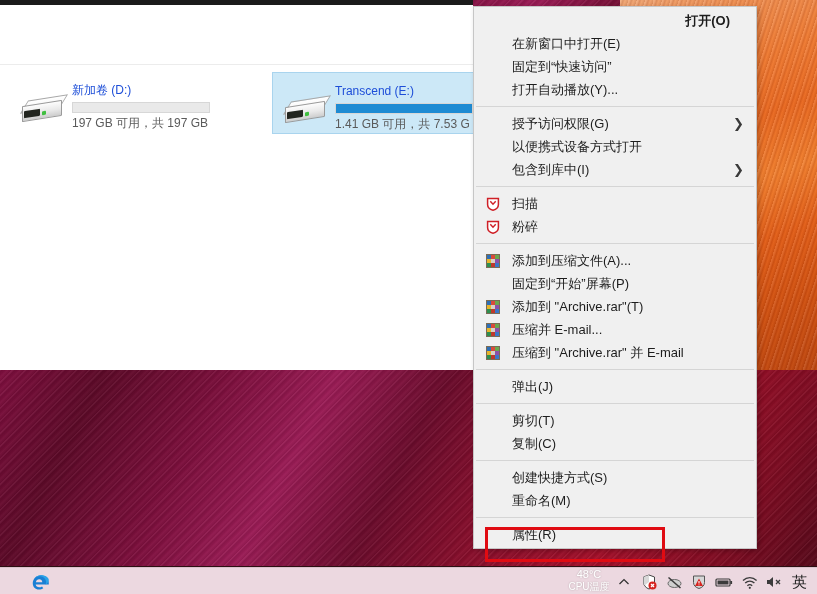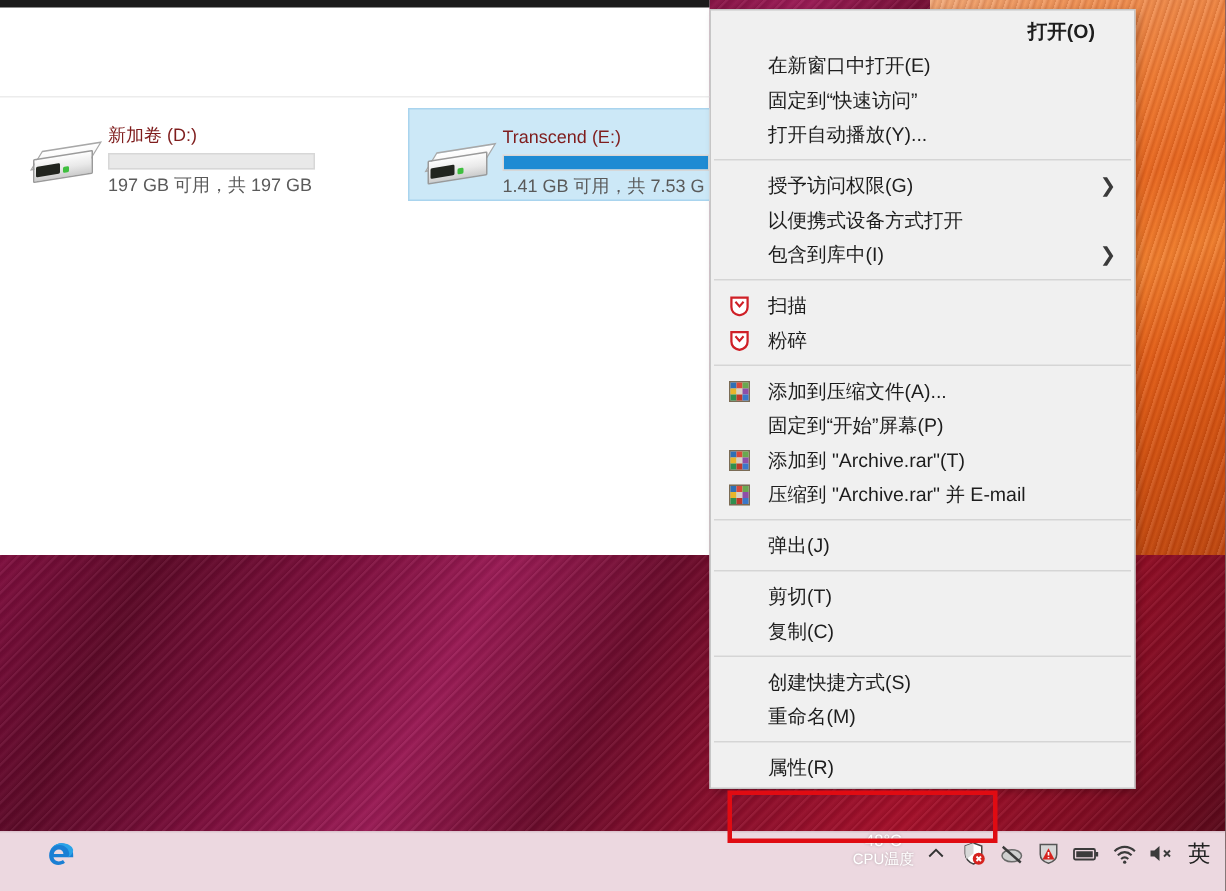--- a/index.html
+++ b/index.html
@@ -166,21 +166,21 @@
   }
 
   .drive-text {
     position: absolute;
     left: 62px;
     top: 11px;
     width: 140px;
   }
   .drive-name {
     font-size: 12px;
-    color: #7f1d1d;
+    color: #1d4ed8;
     line-height: 15px;
     white-space: nowrap;
     overflow: hidden;
   }
   .drive-bar {
     margin-top: 4px;
     width: 138px;
     height: 11px;
     background: #e9e9e9;
     border: 1px solid #d7d7d7;
@@ -273,21 +273,21 @@
     border: 3px solid #e00b12;
     box-sizing: border-box;
     pointer-events: none;
     z-index: 50;
   }
 
   
   #taskbar {
     position: absolute;
     left: 0; bottom: 0;
-    width: 817px; height: 40px;
+    width: 817px; height: 27px;
     background: #ecd8e0;
     border-top: 1px solid #dcc3cd;
     box-sizing: border-box;
   }
   #taskbar-edge {
     position: absolute;
     left: 28px; top: 2px;
     width: 26px; height: 24px;
     display: flex; align-items: center; justify-content: center;
   }
@@ -428,20 +428,31 @@
       <div class="menu-item"><span class="menu-icon icon-rar">
           <i style="background: rgb(47, 111, 181);"></i>
           <i style="background: rgb(217, 74, 58);"></i>
           <i style="background: rgb(106, 168, 79);"></i>
           <i style="background: rgb(232, 181, 42);"></i>
           <i style="background: rgb(215, 210, 198);"></i>
           <i style="background: rgb(142, 79, 168);"></i>
           <i style="background: rgb(47, 143, 79);"></i>
           <i style="background: rgb(192, 57, 43);"></i>
           <i style="background: rgb(58, 119, 201);"></i>
+        </span><span>压缩并 E-mail...</span></div>
+      <div class="menu-item"><span class="menu-icon icon-rar">
+          <i style="background: rgb(47, 111, 181);"></i>
+          <i style="background: rgb(217, 74, 58);"></i>
+          <i style="background: rgb(106, 168, 79);"></i>
+          <i style="background: rgb(232, 181, 42);"></i>
+          <i style="background: rgb(215, 210, 198);"></i>
+          <i style="background: rgb(142, 79, 168);"></i>
+          <i style="background: rgb(47, 143, 79);"></i>
+          <i style="background: rgb(192, 57, 43);"></i>
+          <i style="background: rgb(58, 119, 201);"></i>
         </span><span>压缩到 "Archive.rar" 并 E-mail</span></div>
       <div class="menu-sep"></div>
       <div class="menu-item"><span>弹出(J)</span></div>
       <div class="menu-sep"></div>
       <div class="menu-item"><span>剪切(T)</span></div>
       <div class="menu-item"><span>复制(C)</span></div>
       <div class="menu-sep"></div>
       <div class="menu-item"><span>创建快捷方式(S)</span></div>
       <div class="menu-item"><span>重命名(M)</span></div>
       <div class="menu-sep"></div>

